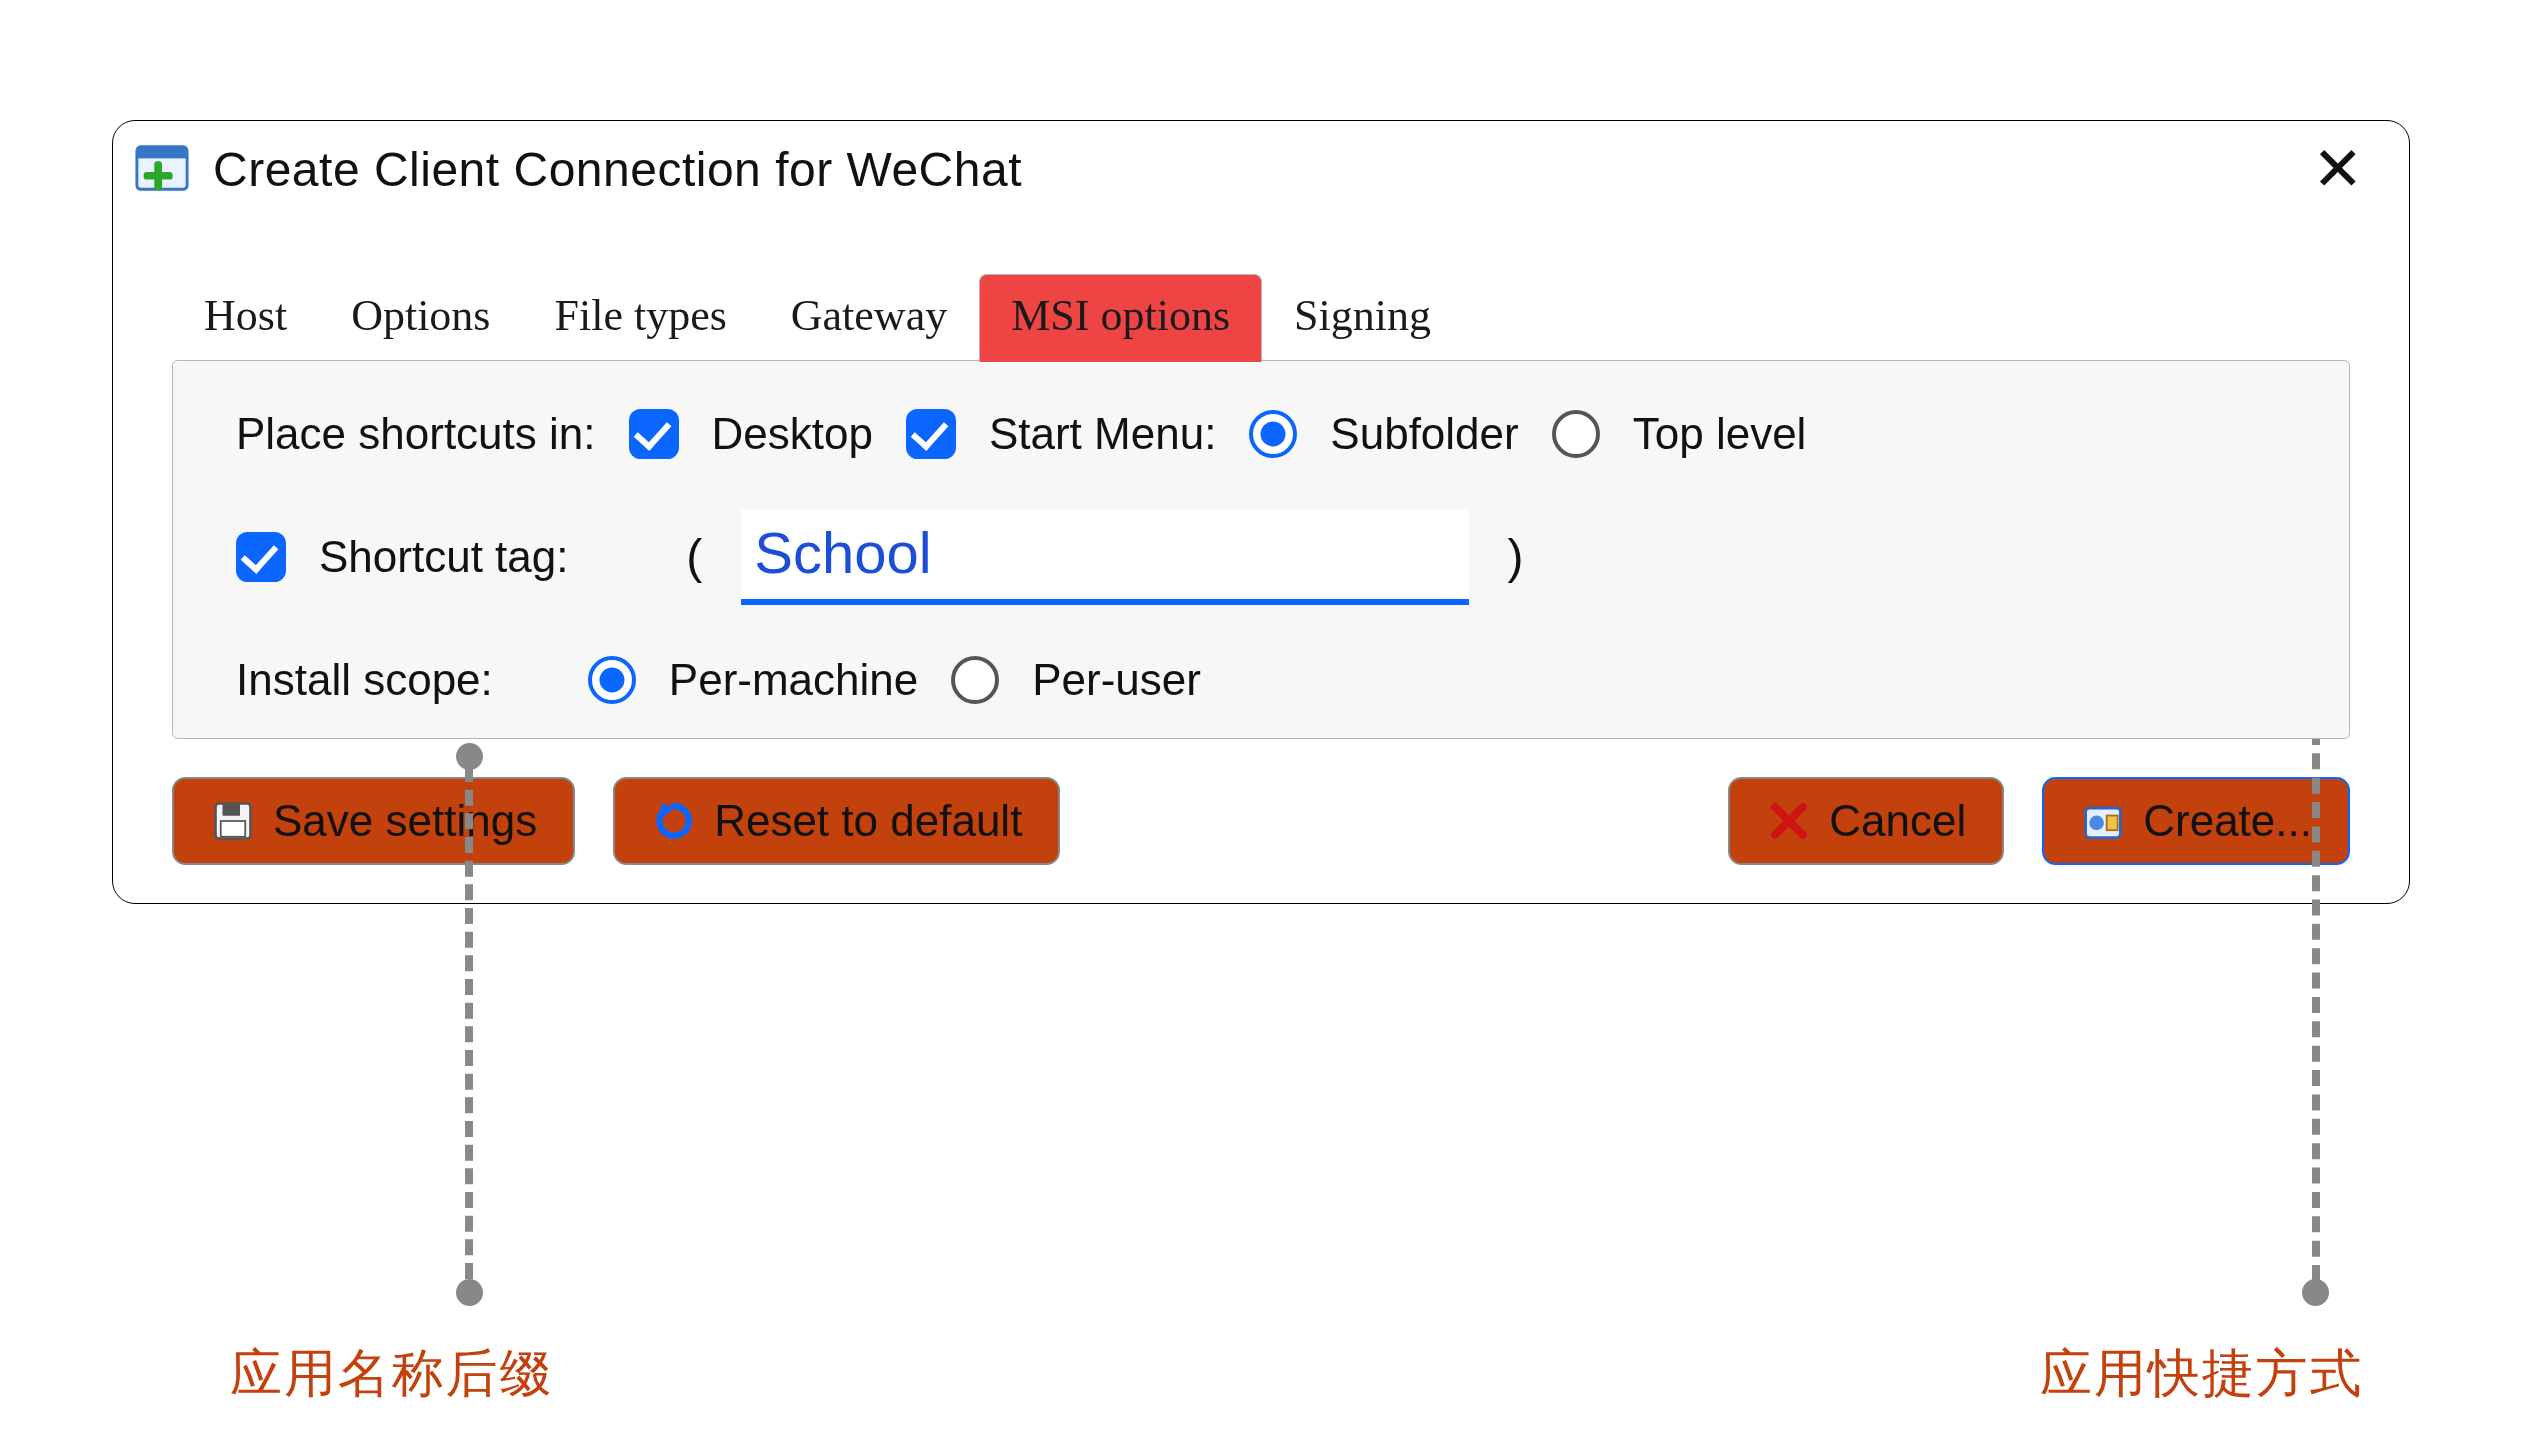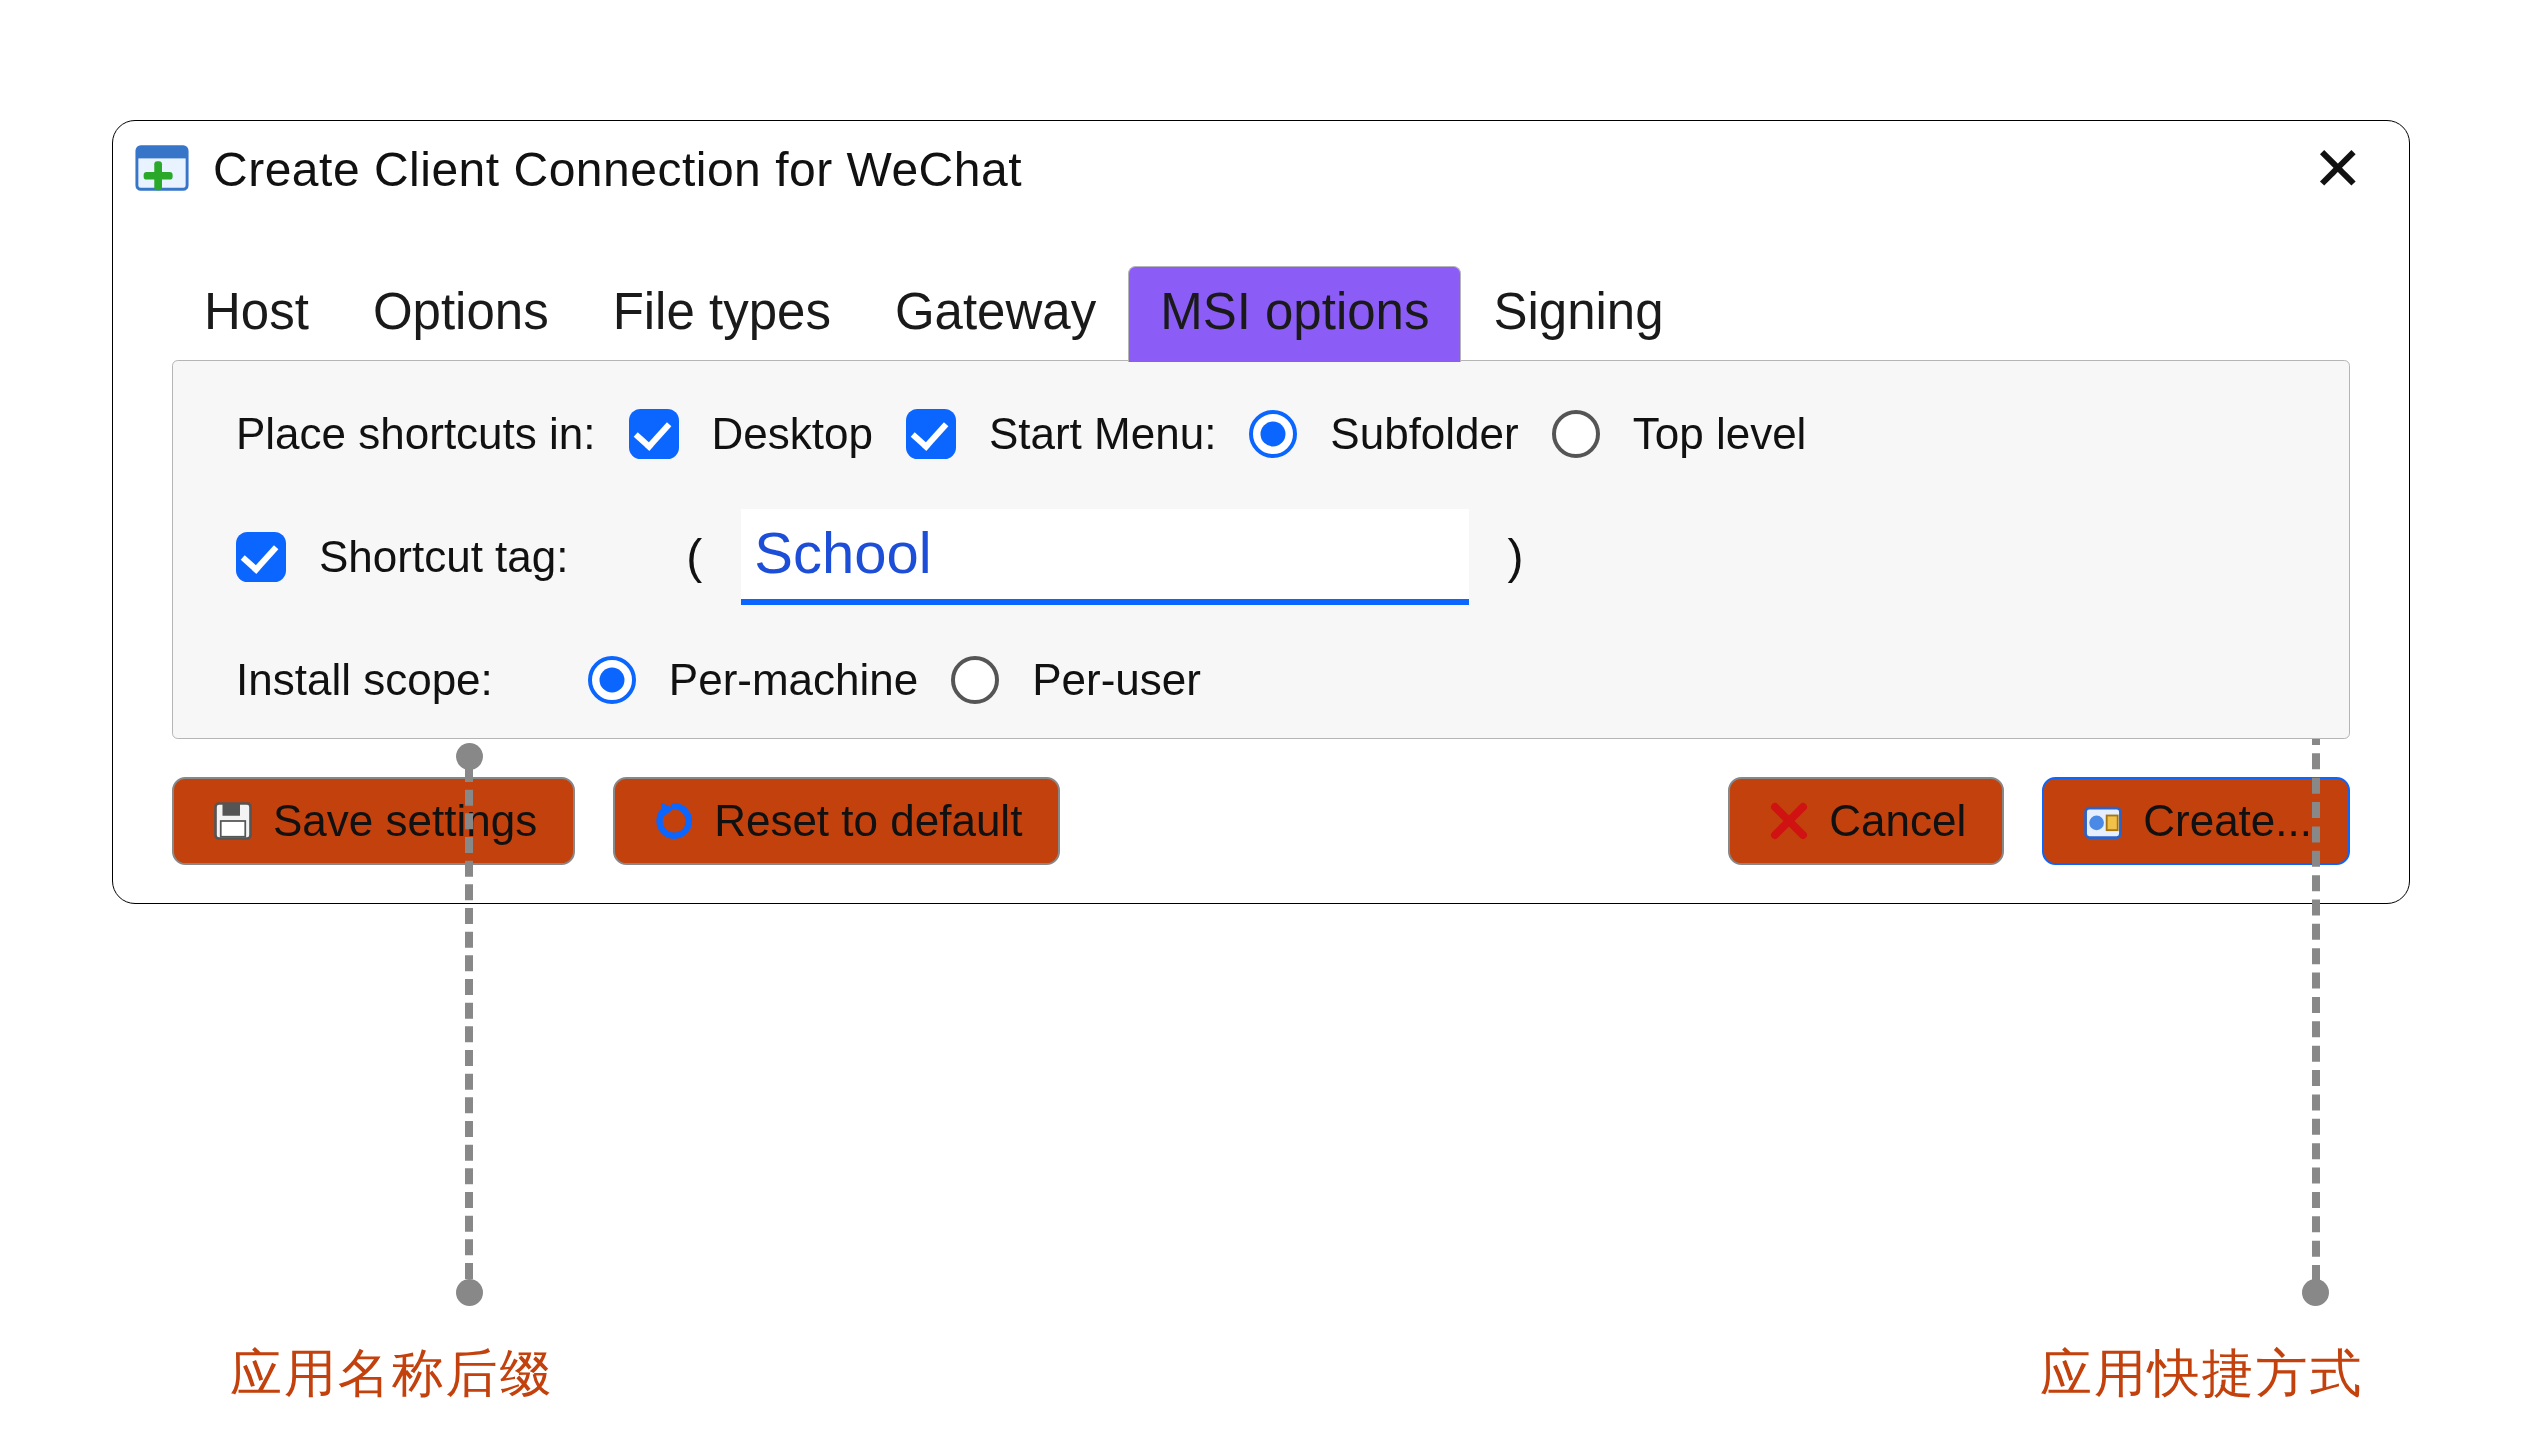--- a/index.html
+++ b/index.html
@@ -57,31 +57,32 @@
   .tabstrip {
     position: relative;
     margin: 57px 59px 0 59px;
     height: 86px;
     display: flex;
     align-items: flex-end;
   }
   .tab {
     position: relative;
     padding: 15.3px 31px 19px 31px;
-    font-size: 51px;
+    font-size: 44px;
     color: #1a1a1a;
     border: 1.9px solid transparent;
     border-bottom: none;
     background: transparent;
     cursor: pointer;
     z-index: 1;
+    font-family: Liberation Serif, serif;
   }
   .tab.active {
     border-color: #b5b5b5;
-    background: #8b5cf6;
+    background: #ef4444;
     border-top-left-radius: 7.7px;
     border-top-right-radius: 7.7px;
     z-index: 3;
     margin-bottom: -1.9px;
     padding-bottom: 21px;
   }
 
   
   .panel {
     position: relative;

